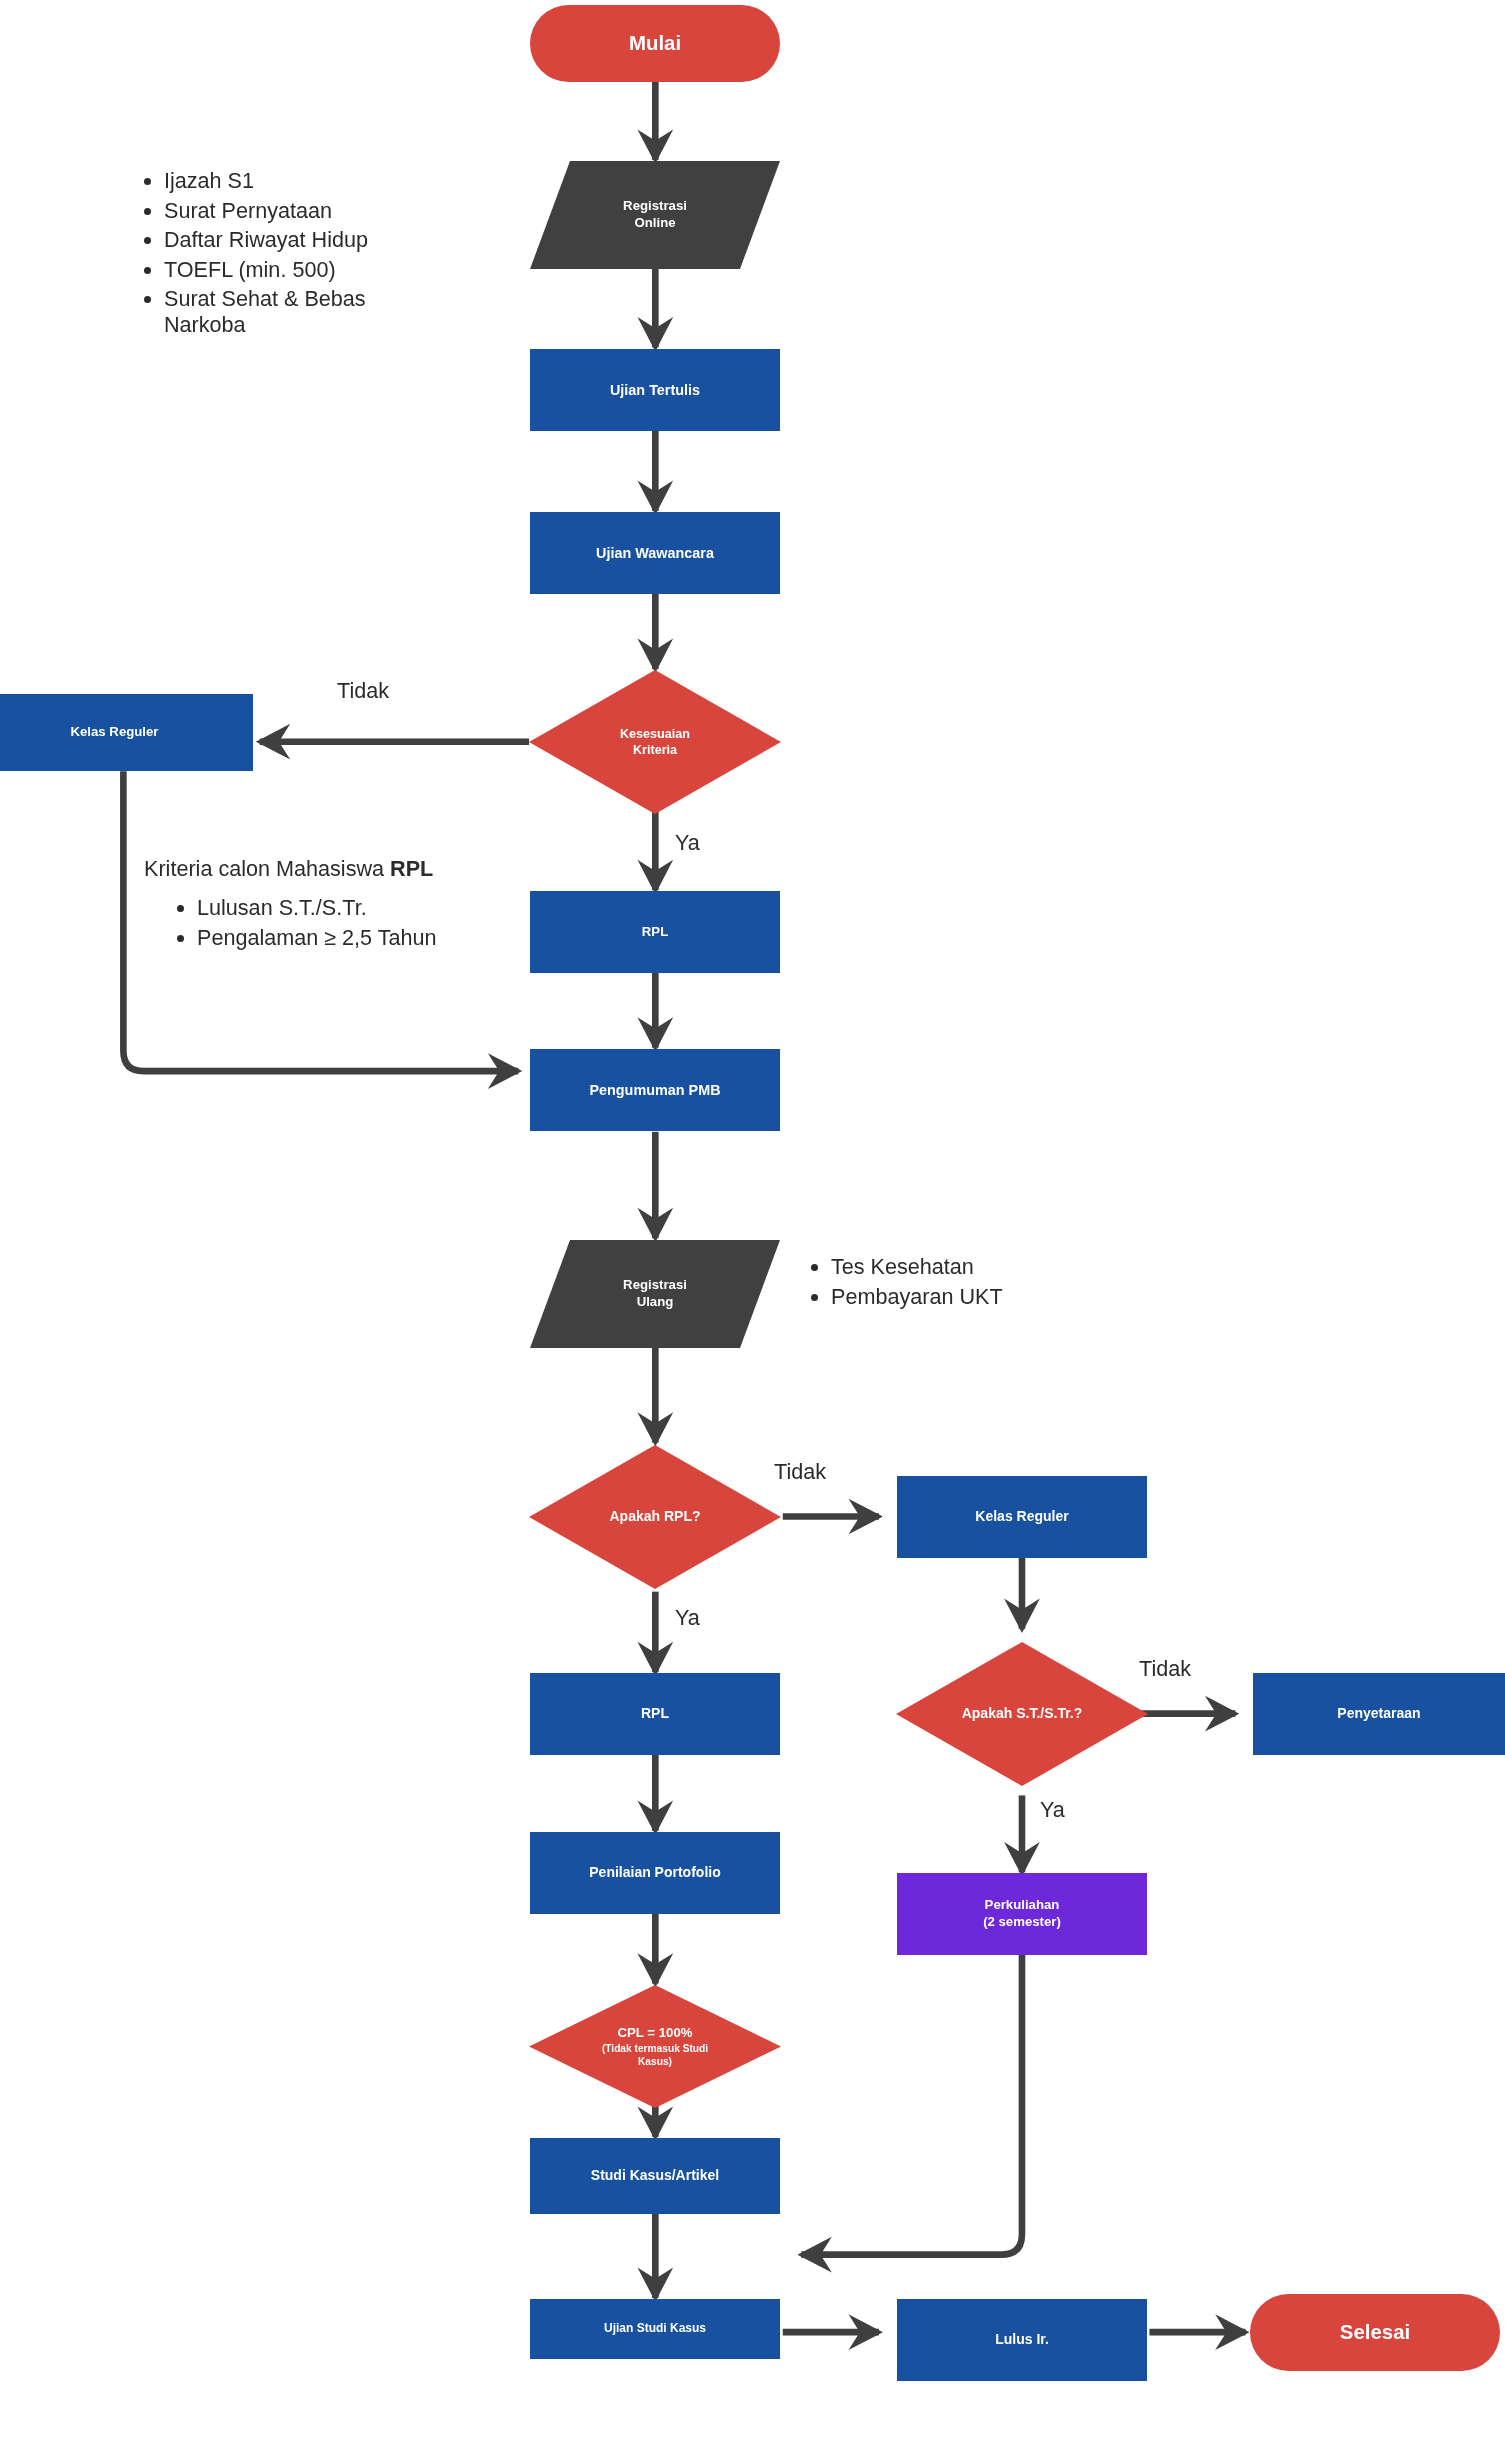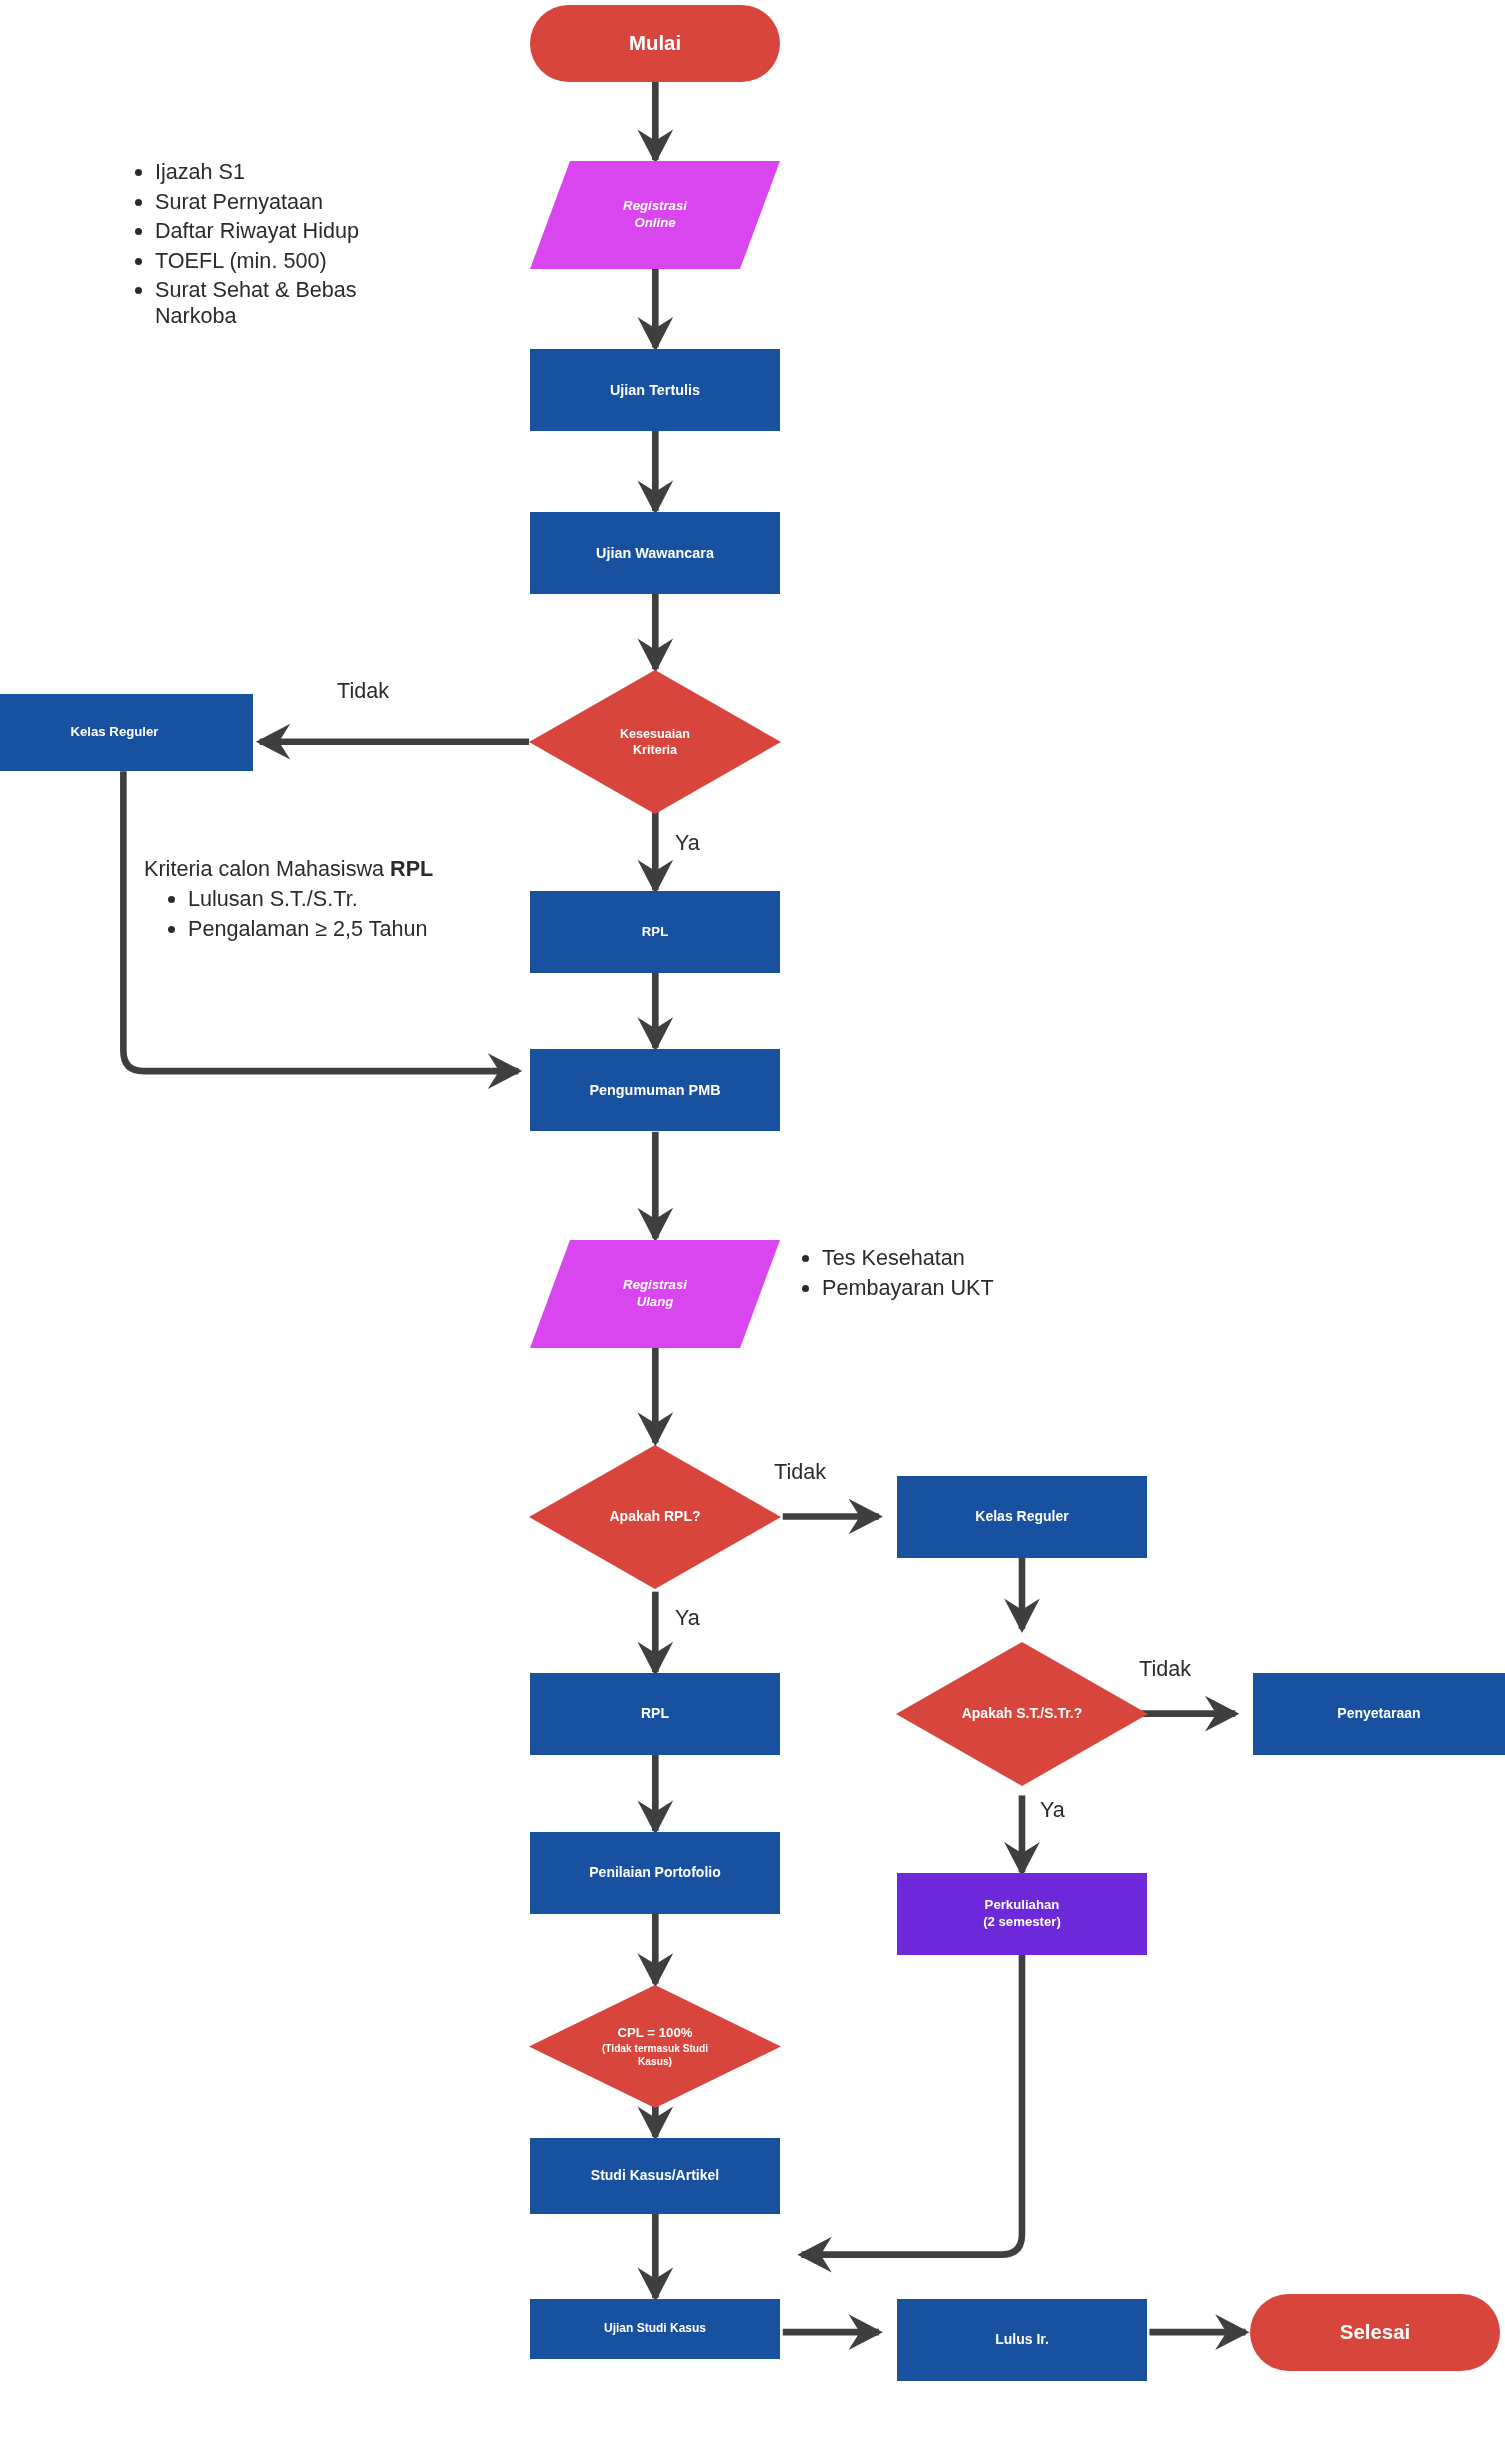--- a/index.html
+++ b/index.html
@@ -40,24 +40,23 @@
     line-height: 1.28;
     z-index: 2;
   }
   .node .lbl { display: block; width: 100%; padding: 0 4.8px; }
 
   .n-rect   { background: #17519F; }
   .n-rect-r { background: #6d28d9; }
   .n-term   { background: #D8453C; border-radius: 601px; }
 
   .n-para {
-    background: #d946ef;
+    background: #404040;
     
     clip-path: polygon(16% 0%, 100% 0%, 84% 100%, 0% 100%);
-    font-style: italic;
   }
 
   .n-diamond {
     background: transparent;
   }
   .n-diamond .dshape {
     position: absolute;
     left: 0; top: 0; right: 0; bottom: 0;
     background: #D8453C;
     clip-path: polygon(50% 0%, 100% 50%, 50% 100%, 0% 50%);
@@ -65,21 +64,21 @@
   .n-diamond .lbl { position: relative; z-index: 1; }
 
   
   .annot {
     position: absolute;
     color: #2b2b2b;
     font-weight: normal;
     z-index: 3;
   }
   .annot ul {
-    margin: 4px;
+    margin: 13px;
     padding: 0 0 0 18px;
     list-style: disc;
   }
   .annot li { margin: 0 0 3.6px 0; }
   .annot .head { margin: 0 0 2.4px 0; }
   .annot .head b { font-weight: bold; }
 
   .edge-label {
     position: absolute;
     color: #2b2b2b;

